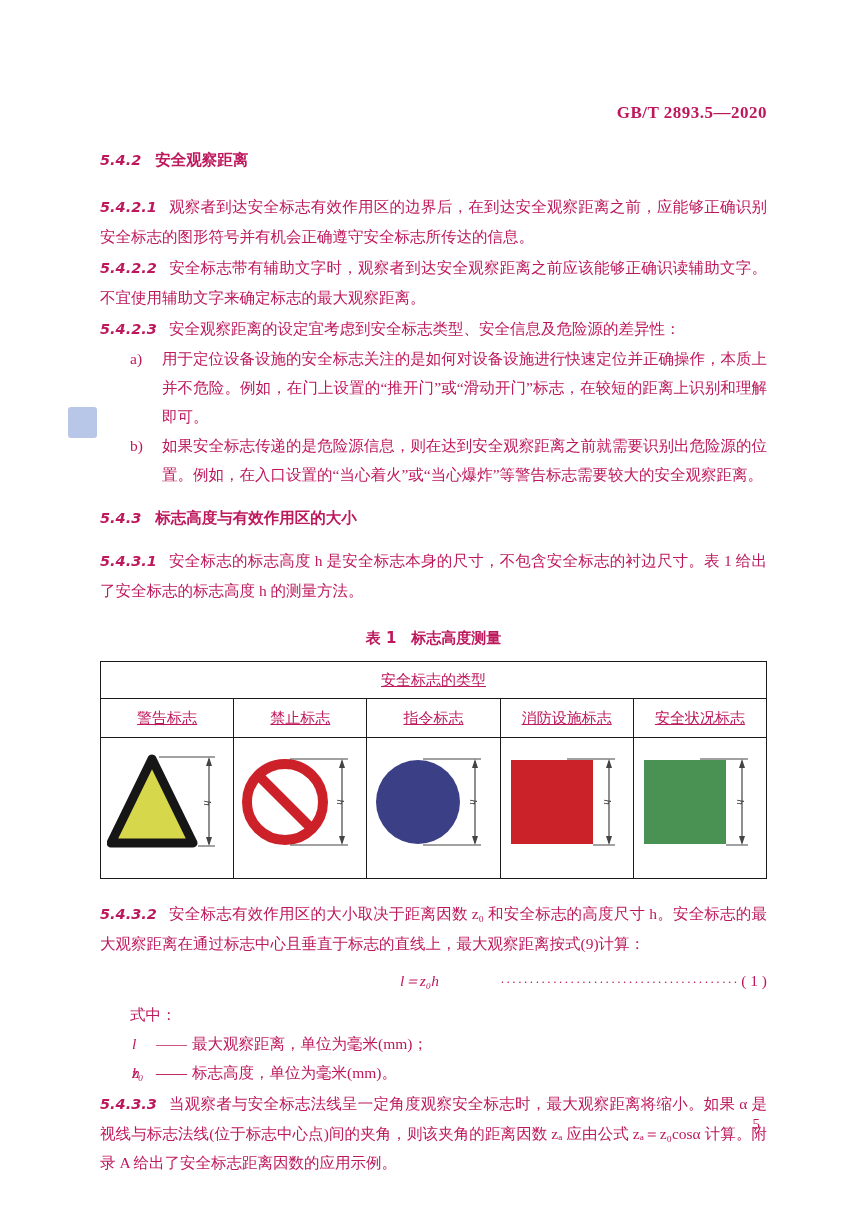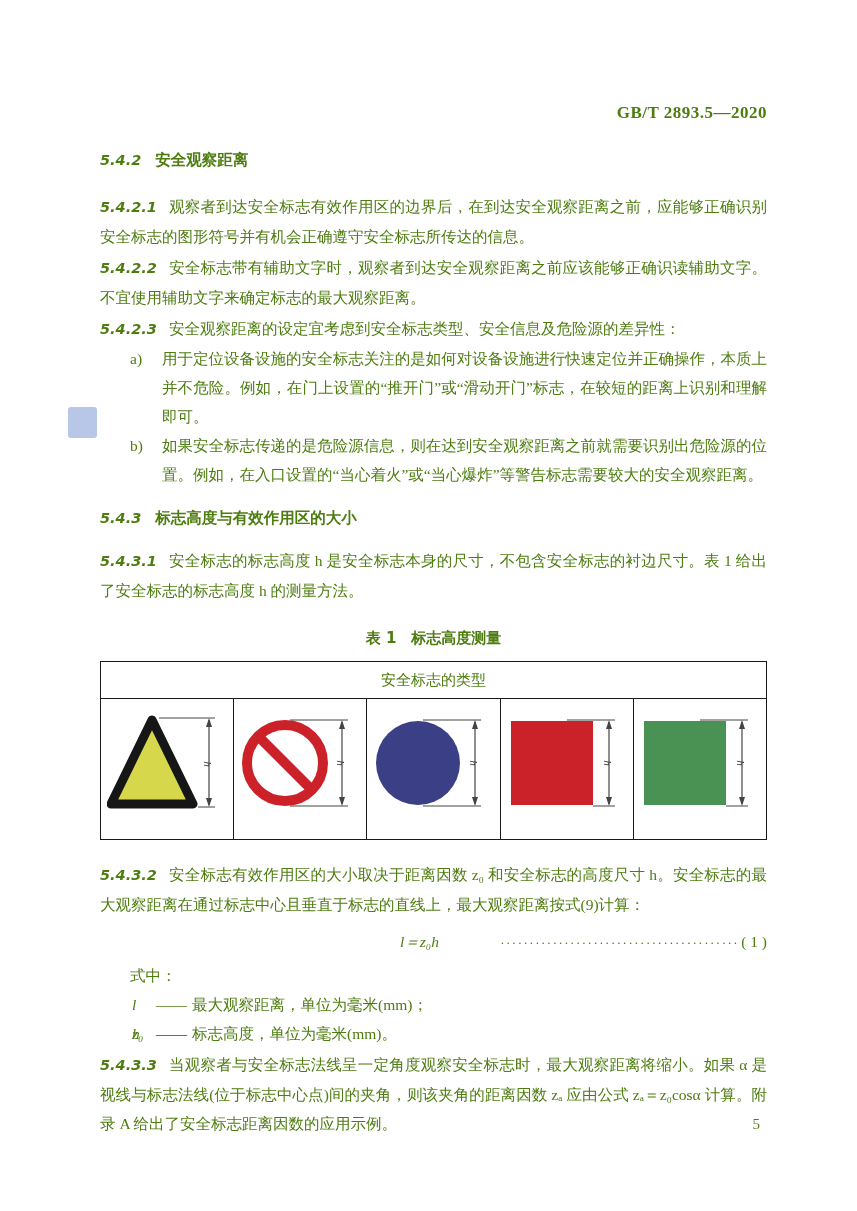--- a/index.html
+++ b/index.html
@@ -1,21 +1,21 @@
 <!DOCTYPE html>
 <html><head>
 <meta charset="utf-8">
 <style>
   html,body{margin:0;padding:0;background:#ffffff;}
   .page{
     position:relative;
     width:857px;height:1211px;
     background:#ffffff;
     font-family:"Liberation Serif","DejaVu Serif",serif;
-    color:#4d7c0f;
+    color:#be185d;
     overflow:hidden;
   }
   .content{position:absolute;left:100px;top:0;width:667px;}
   .doc-header{
     padding-top:103px;
     text-align:right;
     font-weight:bold;
     font-size:17px;
     letter-spacing:.5px;
     font-family:"Liberation Serif","DejaVu Serif",serif;
@@ -63,20 +63,21 @@
     margin-top:13px;
     width:667px;
     border-collapse:collapse;
     table-layout:fixed;
   }
   table.sign-table td{
     border:1.6px solid #1a1a1a;
     text-align:center;
     vertical-align:middle;
     font-size:15px;
+    text-decoration:underline;
   }
   td.tbl-top{height:34px;}
   td.col-head{height:36px;}
   td.sym-cell{height:138px;background:#fff;}
   .formula-row{
     display:flex;
     align-items:baseline;
     margin-top:8px;
     font-size:15.5px;
     line-height:29px;
@@ -152,20 +153,27 @@
     <p class="para" style="margin-top:17px;"><span class="pnum">5.4.3.1</span><span>安全标志的标志高度 h 是安全标志本身的尺寸，不包含安全标志的衬边尺寸。表 1 给出了安全标志的标志高度 h 的测量方法。</span></p>
 
     <div class="tbl-caption">表 1　标志高度测量</div>
 
     <table class="sign-table">
       <tbody>
           <tr>
         <td colspan="5" class="tbl-top">安全标志的类型</td>
       </tr>
       <tr>
+        <td class="col-head">警告标志</td>
+        <td class="col-head">禁止标志</td>
+        <td class="col-head">指令标志</td>
+        <td class="col-head">消防设施标志</td>
+        <td class="col-head">安全状况标志</td>
+      </tr>
+      <tr>
         <td class="sym-cell">
           <svg width="120" height="122" viewBox="0 0 120 122">
             <polygon points="45,14 86,98 4,98" stroke="#161616" stroke-width="9" stroke-linejoin="round" fill="#d6d74a"></polygon>
             <line x1="52" y1="12" x2="108" y2="12" stroke="#444" stroke-width="1"></line>
             <line x1="91" y1="101" x2="108" y2="101" stroke="#444" stroke-width="1"></line>
             <line x1="102" y1="14" x2="102" y2="99" stroke="#444" stroke-width="1.2"></line>
             <polygon points="102,12 99,21 105,21" fill="#444"></polygon>
             <polygon points="102,101 99,92 105,92" fill="#444"></polygon>
             <text x="97" y="58" font-size="11" font-style="italic" text-anchor="middle" transform="rotate(90 97 58)" fill="#333">h</text>
           </svg>

